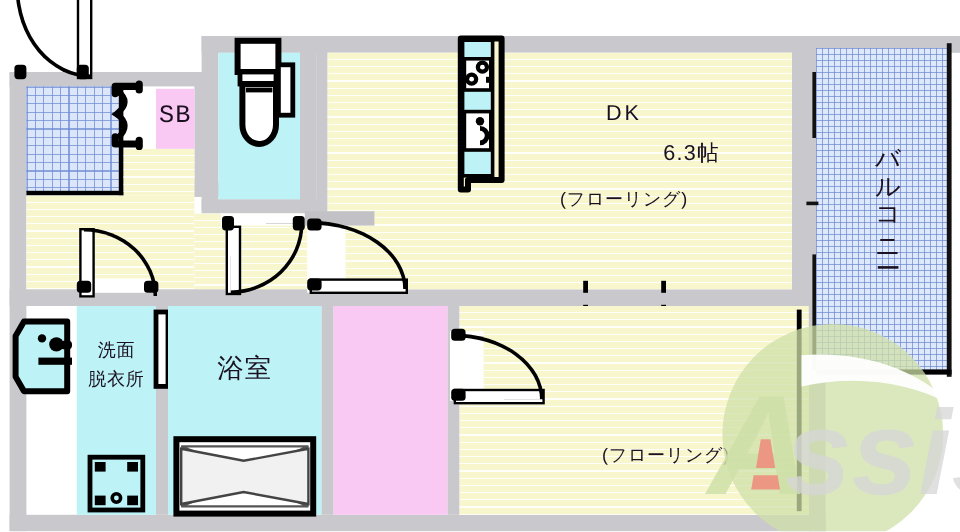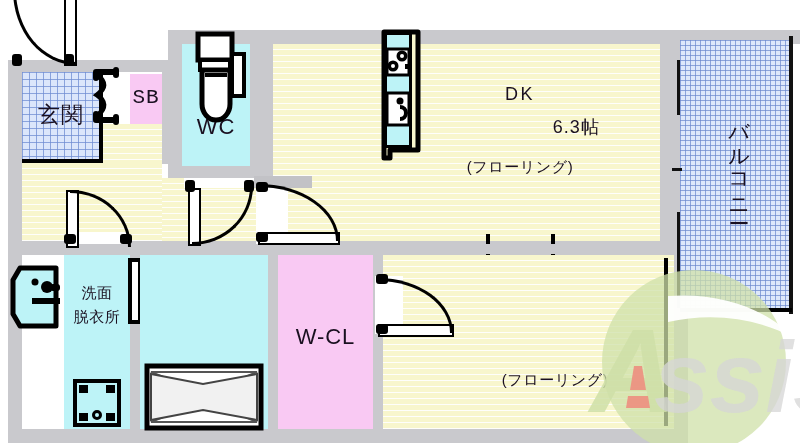--- a/index.html
+++ b/index.html
@@ -108,21 +108,20 @@
   <div class="abs ln" style="left:789px;top:36px;width:4px;height:278px;"></div>
   <div class="abs ln" style="left:680px;top:308px;width:113px;height:4px;"></div>
   <div class="abs ln" style="left:677px;top:60px;width:3px;height:55px;"></div>
   <div class="abs ln" style="left:672px;top:168px;width:10px;height:3px;"></div>
   <div class="abs ln" style="left:677px;top:212px;width:3px;height:96px;"></div>
   <div class="abs lbl lbl-md vert" style="left:718px;top:108px;width:30px;">バルコニー</div>
 
   <div class="abs tile" style="left:22px;top:72px;width:78px;height:88px;"></div>
   <div class="abs ln2" style="left:99px;top:72px;width:4px;height:92px;"></div>
   <div class="abs ln2" style="left:22px;top:159px;width:81px;height:4px;"></div>
-  <div class="abs lbl lbl-lg" style="left:22px;top:103px;width:78px;">玄関</div>
 
   <div class="abs floor" style="left:22px;top:163px;width:140px;height:78px;"></div>
   <div class="abs floor" style="left:103px;top:124px;width:59px;height:39px;"></div>
   <div class="abs floor" style="left:162px;top:178px;width:102px;height:63px;"></div>
 
   <div class="abs pink" style="left:130px;top:74px;width:32px;height:50px;"></div>
   <div class="abs white" style="left:103px;top:74px;width:27px;height:50px;"></div>
   <div class="abs lbl lbl-md" style="left:128px;top:87px;width:36px;">SB</div>
 
   <svg class="abs" style="left:92px;top:68px;" width="46" height="62" viewBox="0 0 46 62">
@@ -130,21 +129,20 @@
     <path d="M6 8 C 14 14, 14 20, 5 27 C 14 33, 14 40, 6 47" stroke="#000" stroke-width="5" fill="none"></path>
     <path d="M4 52 L24 52 M4 52 L4 46 M24 54 L24 49" stroke="#000" stroke-width="6" stroke-linecap="round" fill="none"></path>
   </svg>
 
   <div class="abs leaf" style="left:64px;top:-14px;width:9px;height:76px;"></div>
   <div class="abs arc arc-bl" style="left:13px;top:-10px;width:60px;height:72px;border-radius:0 0 0 100%;"></div>
   <div class="abs hinge" style="left:12px;top:54px;width:10px;height:12px;border-radius:3px;"></div>
   <div class="abs hinge" style="left:64px;top:54px;width:10px;height:12px;border-radius:3px;"></div>
 
   <div class="abs cyan" style="left:182px;top:44px;width:68px;height:122px;"></div>
-  <div class="abs lbl lbl-lg" style="left:182px;top:115px;width:68px;">WC</div>
 
   <svg class="abs" style="left:192px;top:30px;" width="56" height="106" viewBox="0 0 56 106">
     <rect x="6" y="4" width="34" height="26" fill="#fff" stroke="#000" stroke-width="5"></rect>
     <rect x="8" y="30" width="30" height="10" fill="#fff" stroke="#000" stroke-width="4"></rect>
     <rect x="40" y="24" width="12" height="42" fill="#fff" stroke="#000" stroke-width="4"></rect>
     <path d="M10 40 L38 40 L38 74 A14 16 0 0 1 10 74 Z" fill="#fff" stroke="#000" stroke-width="5"></path>
     <path d="M13 45 L35 45" stroke="#000" stroke-width="4"></path>
   </svg>
 
   <div class="abs floor" style="left:273px;top:44px;width:387px;height:197px;"></div>
@@ -217,32 +215,32 @@
   </svg>
 
   <div class="abs wall" style="left:130px;top:255px;width:10px;height:174px;"></div>
 
   <svg class="abs" style="left:124px;top:258px;" width="36" height="82" viewBox="0 0 36 82">
     <rect x="6" y="2" width="10" height="62" fill="#fff" stroke="#000" stroke-width="4"></rect>
     <path d="M16 34 L28 46 L16 58" stroke="#000" stroke-width="4" fill="none"></path>
   </svg>
 
   <div class="abs cyan" style="left:140px;top:255px;width:128px;height:174px;"></div>
+  <div class="abs lbl lbl-lg" style="left:140px;top:295px;width:128px;">浴室</div>
 
   <svg class="abs" style="left:145px;top:364px;" width="118" height="66" viewBox="0 0 118 66">
     <rect x="2" y="2" width="114" height="62" fill="#fff" stroke="#000" stroke-width="5"></rect>
     <path d="M6 8 L112 8 L60 30 Z" fill="#fff" stroke="#555" stroke-width="2"></path>
     <path d="M6 58 L112 58 L60 36 Z" fill="#fff" stroke="#555" stroke-width="2"></path>
     <path d="M6 10 L58 20 L112 10 L112 56 L58 46 L6 56 Z" fill="#f1f1f1" stroke="#444" stroke-width="2"></path>
   </svg>
 
   <div class="abs wall" style="left:268px;top:255px;width:10px;height:174px;"></div>
 
   <div class="abs pink" style="left:278px;top:255px;width:95px;height:174px;"></div>
-  <div class="abs lbl lbl-lg" style="left:278px;top:325px;width:95px;">W-CL</div>
   <div class="abs wall" style="left:373px;top:255px;width:10px;height:174px;"></div>
 
   <div class="abs floor" style="left:383px;top:255px;width:291px;height:174px;"></div>
   <div class="abs lbl lbl-sm" style="left:468px;top:372px;width:174px;">(フローリング)</div>
 
   <div class="abs white" style="left:375px;top:276px;width:28px;height:58px;"></div>
   <div class="abs leaf" style="left:378px;top:324px;width:72px;height:9px;"></div>
   <div class="abs arc arc-tr" style="left:378px;top:278px;width:72px;height:52px;border-radius:0 100% 0 0;"></div>
   <div class="abs hinge" style="left:376px;top:274px;width:12px;height:10px;border-radius:3px;"></div>
   <div class="abs hinge" style="left:376px;top:324px;width:12px;height:10px;border-radius:3px;"></div>

